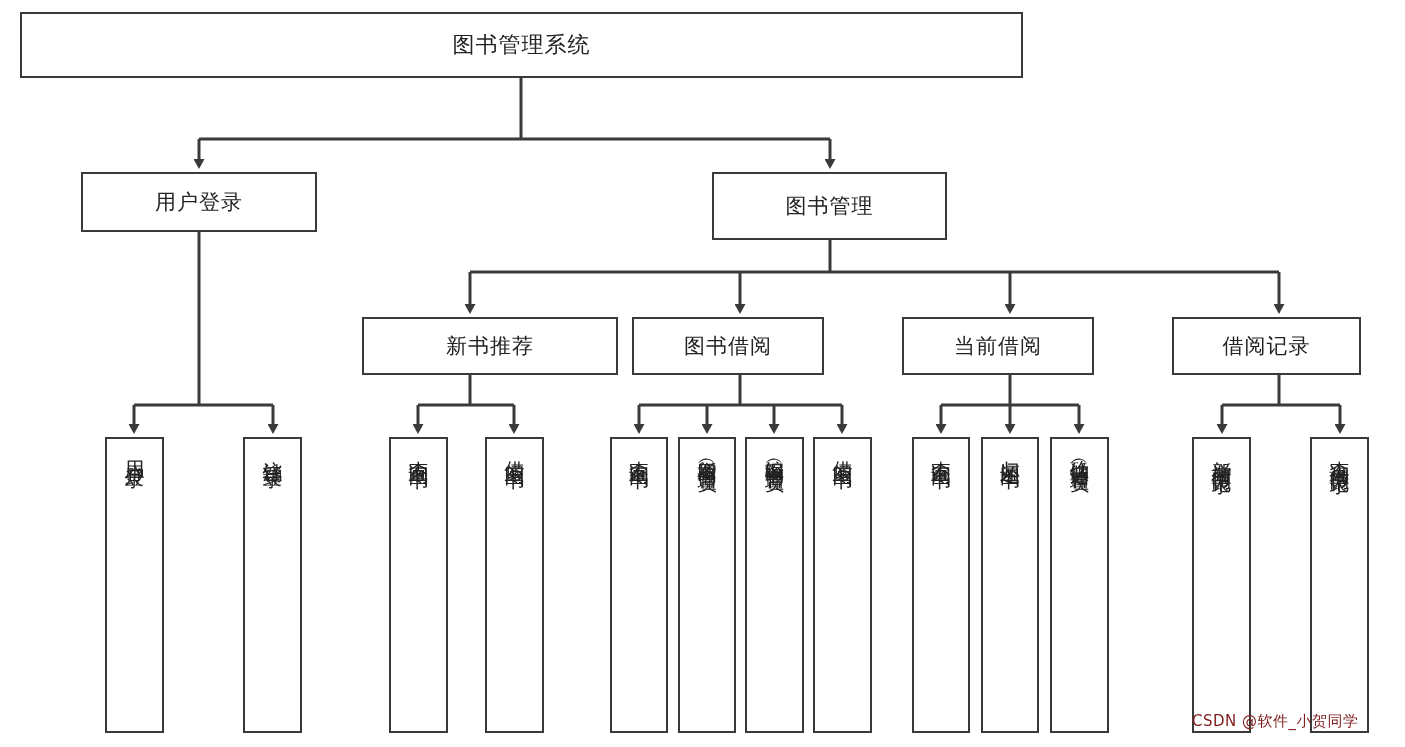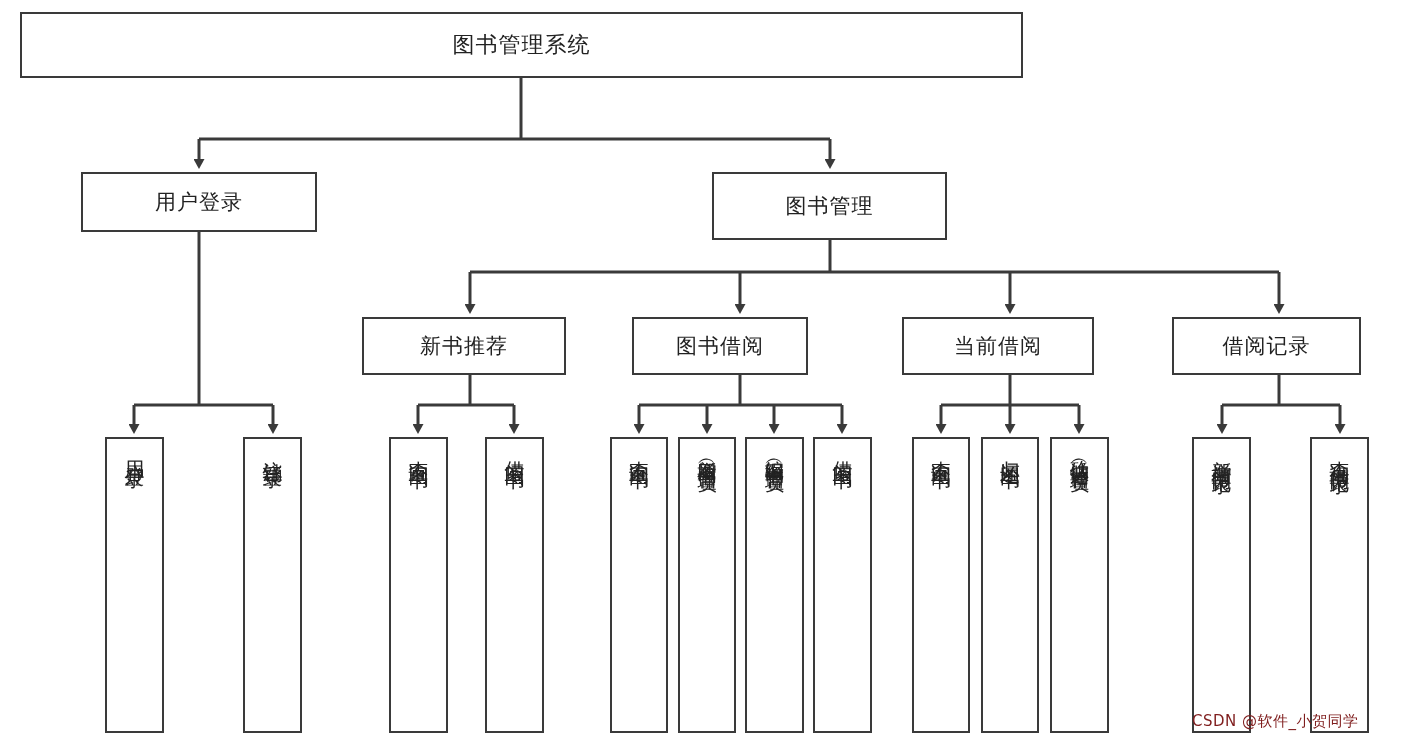--- a/index.html
+++ b/index.html
@@ -116,24 +116,24 @@
     <span>图书管理系统</span>
   </div>
 
   <div class="node horiz" style="left:81px;top:172px;width:236px;height:60px;">
     <span>用户登录</span>
   </div>
   <div class="node horiz" style="left:712px;top:172px;width:235px;height:68px;">
     <span>图书管理</span>
   </div>
 
-  <div class="node horiz" style="left:362px;top:317px;width:204px;height:58px;">
+  <div class="node horiz" style="left:362px;top:317px;width:256px;height:58px;">
     <span>新书推荐</span>
   </div>
-  <div class="node horiz" style="left:632px;top:317px;width:176px;height:58px;">
+  <div class="node horiz" style="left:632px;top:317px;width:192px;height:58px;">
     <span>图书借阅</span>
   </div>
   <div class="node horiz" style="left:902px;top:317px;width:192px;height:58px;">
     <span>当前借阅</span>
   </div>
   <div class="node horiz" style="left:1172px;top:317px;width:189px;height:58px;font-family:Liberation Mono, monospace;">
     <span>借阅记录</span>
   </div>
 
   <div class="node vert" style="left:105px;top:437px;width:59px;height:296px;">

